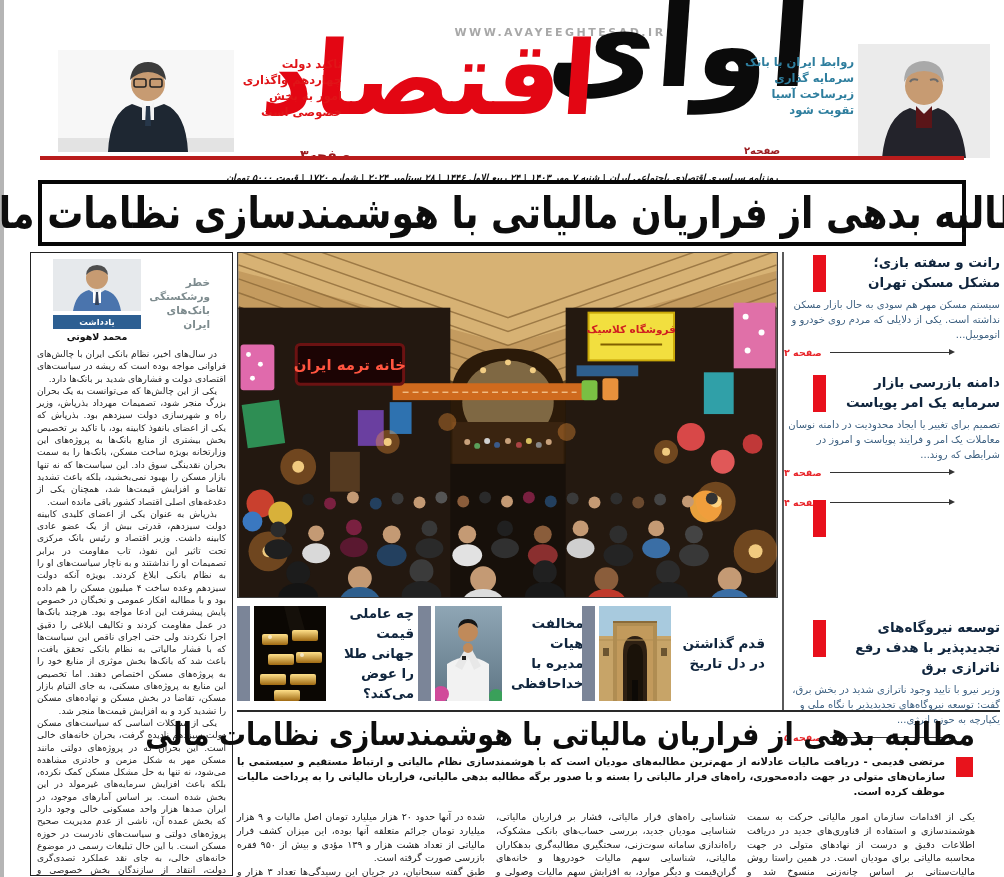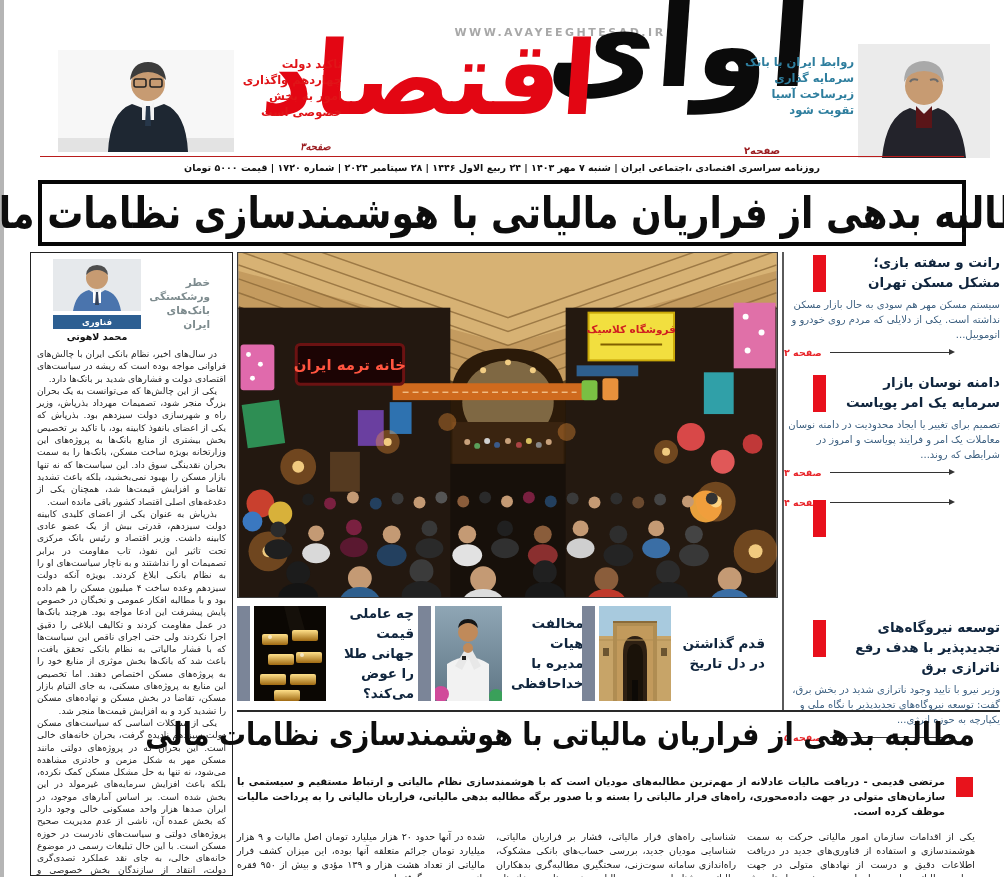--- a/index.html
+++ b/index.html
@@ -15,28 +15,28 @@
   
   .site-url { left:400px; top:26px; width:320px; text-align:center;
     font-size:11px; letter-spacing:2.5px; color:#a8a8a8; font-weight:bold; }
   .logo-black { left:548px; top:-14px; font-size:118px; font-weight:bold;
     color:#0b0b0b; transform:skewX(-4deg); line-height:1; }
   .logo-red { left:262px; top:28px; font-size:102px; font-weight:bold;
     color:#e30613; transform:skewX(-4deg); line-height:1; }
   .hl-photo { left:58px; top:50px; width:176px; height:102px; overflow:hidden; }
   .hl-caption { left:236px; top:56px; width:106px; text-align:right;
     font-size:11.5px; font-weight:bold; color:#e01418; line-height:16px; }
-  .hl-page { left:300px; top:141px; font-size:10px; font-weight:bold; color:#9b1c20;font-style:italic; }
+  .hl-page { left:300px; top:147px; font-size:14px; font-weight:bold; color:#9b1c20; }
   .hr-photo { left:858px; top:44px; width:132px; height:114px; overflow:hidden; }
   .hr-caption { left:740px; top:54px; width:114px; text-align:right;
     font-size:11.5px; font-weight:bold; color:#2e7e9e; line-height:16px; }
   .hr-page { left:744px; top:145px; font-size:10px; font-weight:bold; color:#9b1c20; }
-  .dateline { left:40px; top:156px; width:924px; border-top:1px solid #b91c1c;
-    padding-top:5px; text-align:center; font-size:9.5px; font-weight:bold;
-    color:#111; white-space:nowrap; }
+  .dateline { left:40px; top:156px; width:924px; border-top:4px solid #b91c1c;
+    padding-top:12px; text-align:center; font-size:9.5px; font-weight:bold;
+    color:#111; white-space:nowrap;font-style:italic; }
 
   
   .headline-box { left:38px; top:180px; width:928px; height:66px;
     border:4px solid #060606; display:flex; align-items:center; justify-content:center; }
   .headline-box .txt { font-size:36px; font-weight:bold; color:#0d0d0d;
     white-space:nowrap; transform:scaleY(1.2); letter-spacing:-0.5px; }
 
   
   .note-col { left:30px; top:252px; width:203px; height:624px;
     border:1.5px solid #222; padding:6px 6px 18px 6px; overflow:hidden; }
@@ -81,21 +81,21 @@
     font-weight:bold; color:#10253d; line-height:20px; padding-right:3px; }
   .pt1 { left:0; width:180px; }
   .pt2 { left:181px; width:160px; }
   .pt3 { left:345px; width:186px; }
 
   
   .h-rule { left:237px; top:710px; width:763px; height:2px; background:#2a2a2a; }
   .bottom { left:237px; top:714px; width:738px; }
   .b-headline { text-align:center; font-size:27px; font-weight:bold; color:#0d0d0d;
     margin-top:5px; transform:scaleY(1.15); white-space:nowrap; }
-  .b-leadrow { position:relative; margin-top:24px; direction:rtl; padding-right:30px; }
+  .b-leadrow { position:relative; margin-top:4px; direction:rtl; padding-right:30px; }
   .b-mark { position:absolute; right:2px; top:3px; width:17px; height:20px; background:#e8131c; }
   .b-lead { font-size:10px; font-weight:bold; line-height:15px; text-align:justify; color:#101010; }
   .b-cols { display:flex; direction:rtl; gap:11px; margin-top:11px; }
   .b-col { font-size:9.5px; line-height:13.8px; text-align:justify;
     color:#1a1a1a; white-space:pre-line; }
   .b-col.c0 { width:228px; } .b-col.c1 { width:240px; } .b-col.c2 { width:248px; }
 
   .page-edge { left:0; top:0; width:4px; height:100%; background:#b5b5b5; }
   svg text { font-family:"DejaVu Sans", sans-serif; }
 </style>
@@ -149,21 +149,21 @@
       <div class="note-title">خطر ورشکستگی بانک‌های ایران</div>
       <div class="note-photo-wrap">
         <svg width="88" height="52" viewBox="0 0 88 52">
           <rect width="88" height="52" fill="#e6e9ec"></rect>
           <circle cx="44" cy="19" r="11" fill="#c79b72"></circle>
           <path d="M33,16 Q34,6 44,6 Q54,6 55,16 Q50,11 44,11 Q38,11 33,16 Z" fill="#4f4f4f"></path>
           <path d="M20,52 Q23,34 36,31 L44,36 L52,31 Q65,34 68,52 Z" fill="#4a74ad"></path>
           <path d="M40,30 L44,36 L48,30 L48,44 L40,44 Z" fill="#fff"></path>
           <path d="M43,33 L45,33 L46,46 L42,46 Z" fill="#33425a"></path>
         </svg>
-        <div class="note-kicker">فناوری</div>
+        <div class="note-kicker">یادداشت</div>
         <div class="note-author">محمد لاهوتی</div>
       </div>
     </div>
     <div class="note-body rtl">
       <p>در سال‌های اخیر، نظام بانکی ایران با چالش‌های فراوانی مواجه بوده است که ریشه در سیاست‌های اقتصادی دولت و فشارهای شدید بر بانک‌ها دارد.</p>
       <p>یکی از این چالش‌ها که می‌توانست به یک بحران بزرگ منجر شود، تصمیمات مهرداد بذرپاش، وزیر راه و شهرسازی دولت سیزدهم بود. بذرپاش که یکی از اعضای بانفوذ کابینه بود، با تاکید بر تخصیص بخش بیشتری از منابع بانک‌ها به پروژه‌های این وزارتخانه بویژه ساخت مسکن، بانک‌ها را به سمت بحران نقدینگی سوق داد. این سیاست‌ها که نه تنها بازار مسکن را بهبود نمی‌بخشید، بلکه باعث تشدید تقاضا و افزایش قیمت‌ها شد، همچنان یکی از دغدغه‌های اصلی اقتصاد کشور باقی مانده است.</p>
       <p>بذرپاش به عنوان یکی از اعضای کلیدی کابینه دولت سیزدهم، قدرتی بیش از یک عضو عادی کابینه داشت. وزیر اقتصاد و رئیس بانک مرکزی تحت تاثیر این نفوذ، تاب مقاومت در برابر تصمیمات او را نداشتند و به ناچار سیاست‌های او را به نظام بانکی ابلاغ کردند. بویژه آنکه دولت سیزدهم وعده ساخت ۴ میلیون مسکن را هم داده بود و با مطالبه افکار عمومی و نخبگان در خصوص پایش پیشرفت این ادعا مواجه بود. هرچند بانک‌ها در عمل مقاومت کردند و تکالیف ابلاغی را دقیق اجرا نکردند ولی حتی اجرای ناقص این سیاست‌ها که با فشار مالیاتی به نظام بانکی تحقق یافت، باعث شد که بانک‌ها بخش موثری از منابع خود را به پروژه‌های مسکن اختصاص دهند. اما تخصیص این منابع به پروژه‌های مسکنی، به جای التیام بازار مسکن، تقاضا در بخش مسکن و نهاده‌های مسکن را تشدید کرد و به افزایش قیمت‌ها منجر شد.</p>
       <p>یکی از مشکلات اساسی که سیاست‌های مسکن دولت سیزدهم نادیده گرفت، بحران خانه‌های خالی است. این بحران که در پروژه‌های دولتی مانند مسکن مهر به شکل مزمن و حادتری مشاهده می‌شود، نه تنها به حل مشکل مسکن کمک نکرده، بلکه باعث افزایش سرمایه‌های غیرمولد در این بخش شده است. بر اساس آمارهای موجود، در ایران صدها هزار واحد مسکونی خالی وجود دارد که بخش عمده آن، ناشی از عدم مدیریت صحیح پروژه‌های دولتی و سیاست‌های نادرست در حوزه مسکن است. با این حال تبلیغات رسمی در موضوع خانه‌های خالی، به جای نقد عملکرد تصدی‌گری دولت، انتقاد از سازندگان بخش خصوصی و سیاست‌های مالیاتی تنبیهی را مورد توجه قرار می‌دهند. در حالی که سهم اصلی خانه‌های خالی را تولیدات دولتی تشکیل می‌دهد.</p>
 
     </div>
@@ -336,21 +336,21 @@
       <div class="t-bar"></div>
       <div class="t-title">رانت و سفته بازی؛مشکل مسکن تهران</div>
       <div class="t-body">سیستم مسکن مهر هم سودی به حال بازار مسکن نداشته است. یکی از دلایلی که مردم روی خودرو و اتوموبیل...</div>
       <div class="t-page">
         <span>صفحه ۲</span>
         <span class="t-line"></span>
       </div>
     </div>
     <div class="teaser">
       <div class="t-bar"></div>
-      <div class="t-title">دامنه نوسان بازار سرمایه یک امر پویاست</div>
+      <div class="t-title">دامنه بازرسی بازار سرمایه یک امر پویاست</div>
       <div class="t-body">تصمیم برای تغییر یا ایجاد محدودیت در دامنه نوسان معاملات یک امر و فرایند پویاست و امروز در شرایطی که روند...</div>
       <div class="t-page">
         <span>صفحه ۳</span>
         <span class="t-line"></span>
       </div>
     </div>
     <div class="teaser">
       <div class="t-bar"></div>
       <div class="t-page">
         <span>صفحه ۴</span>

